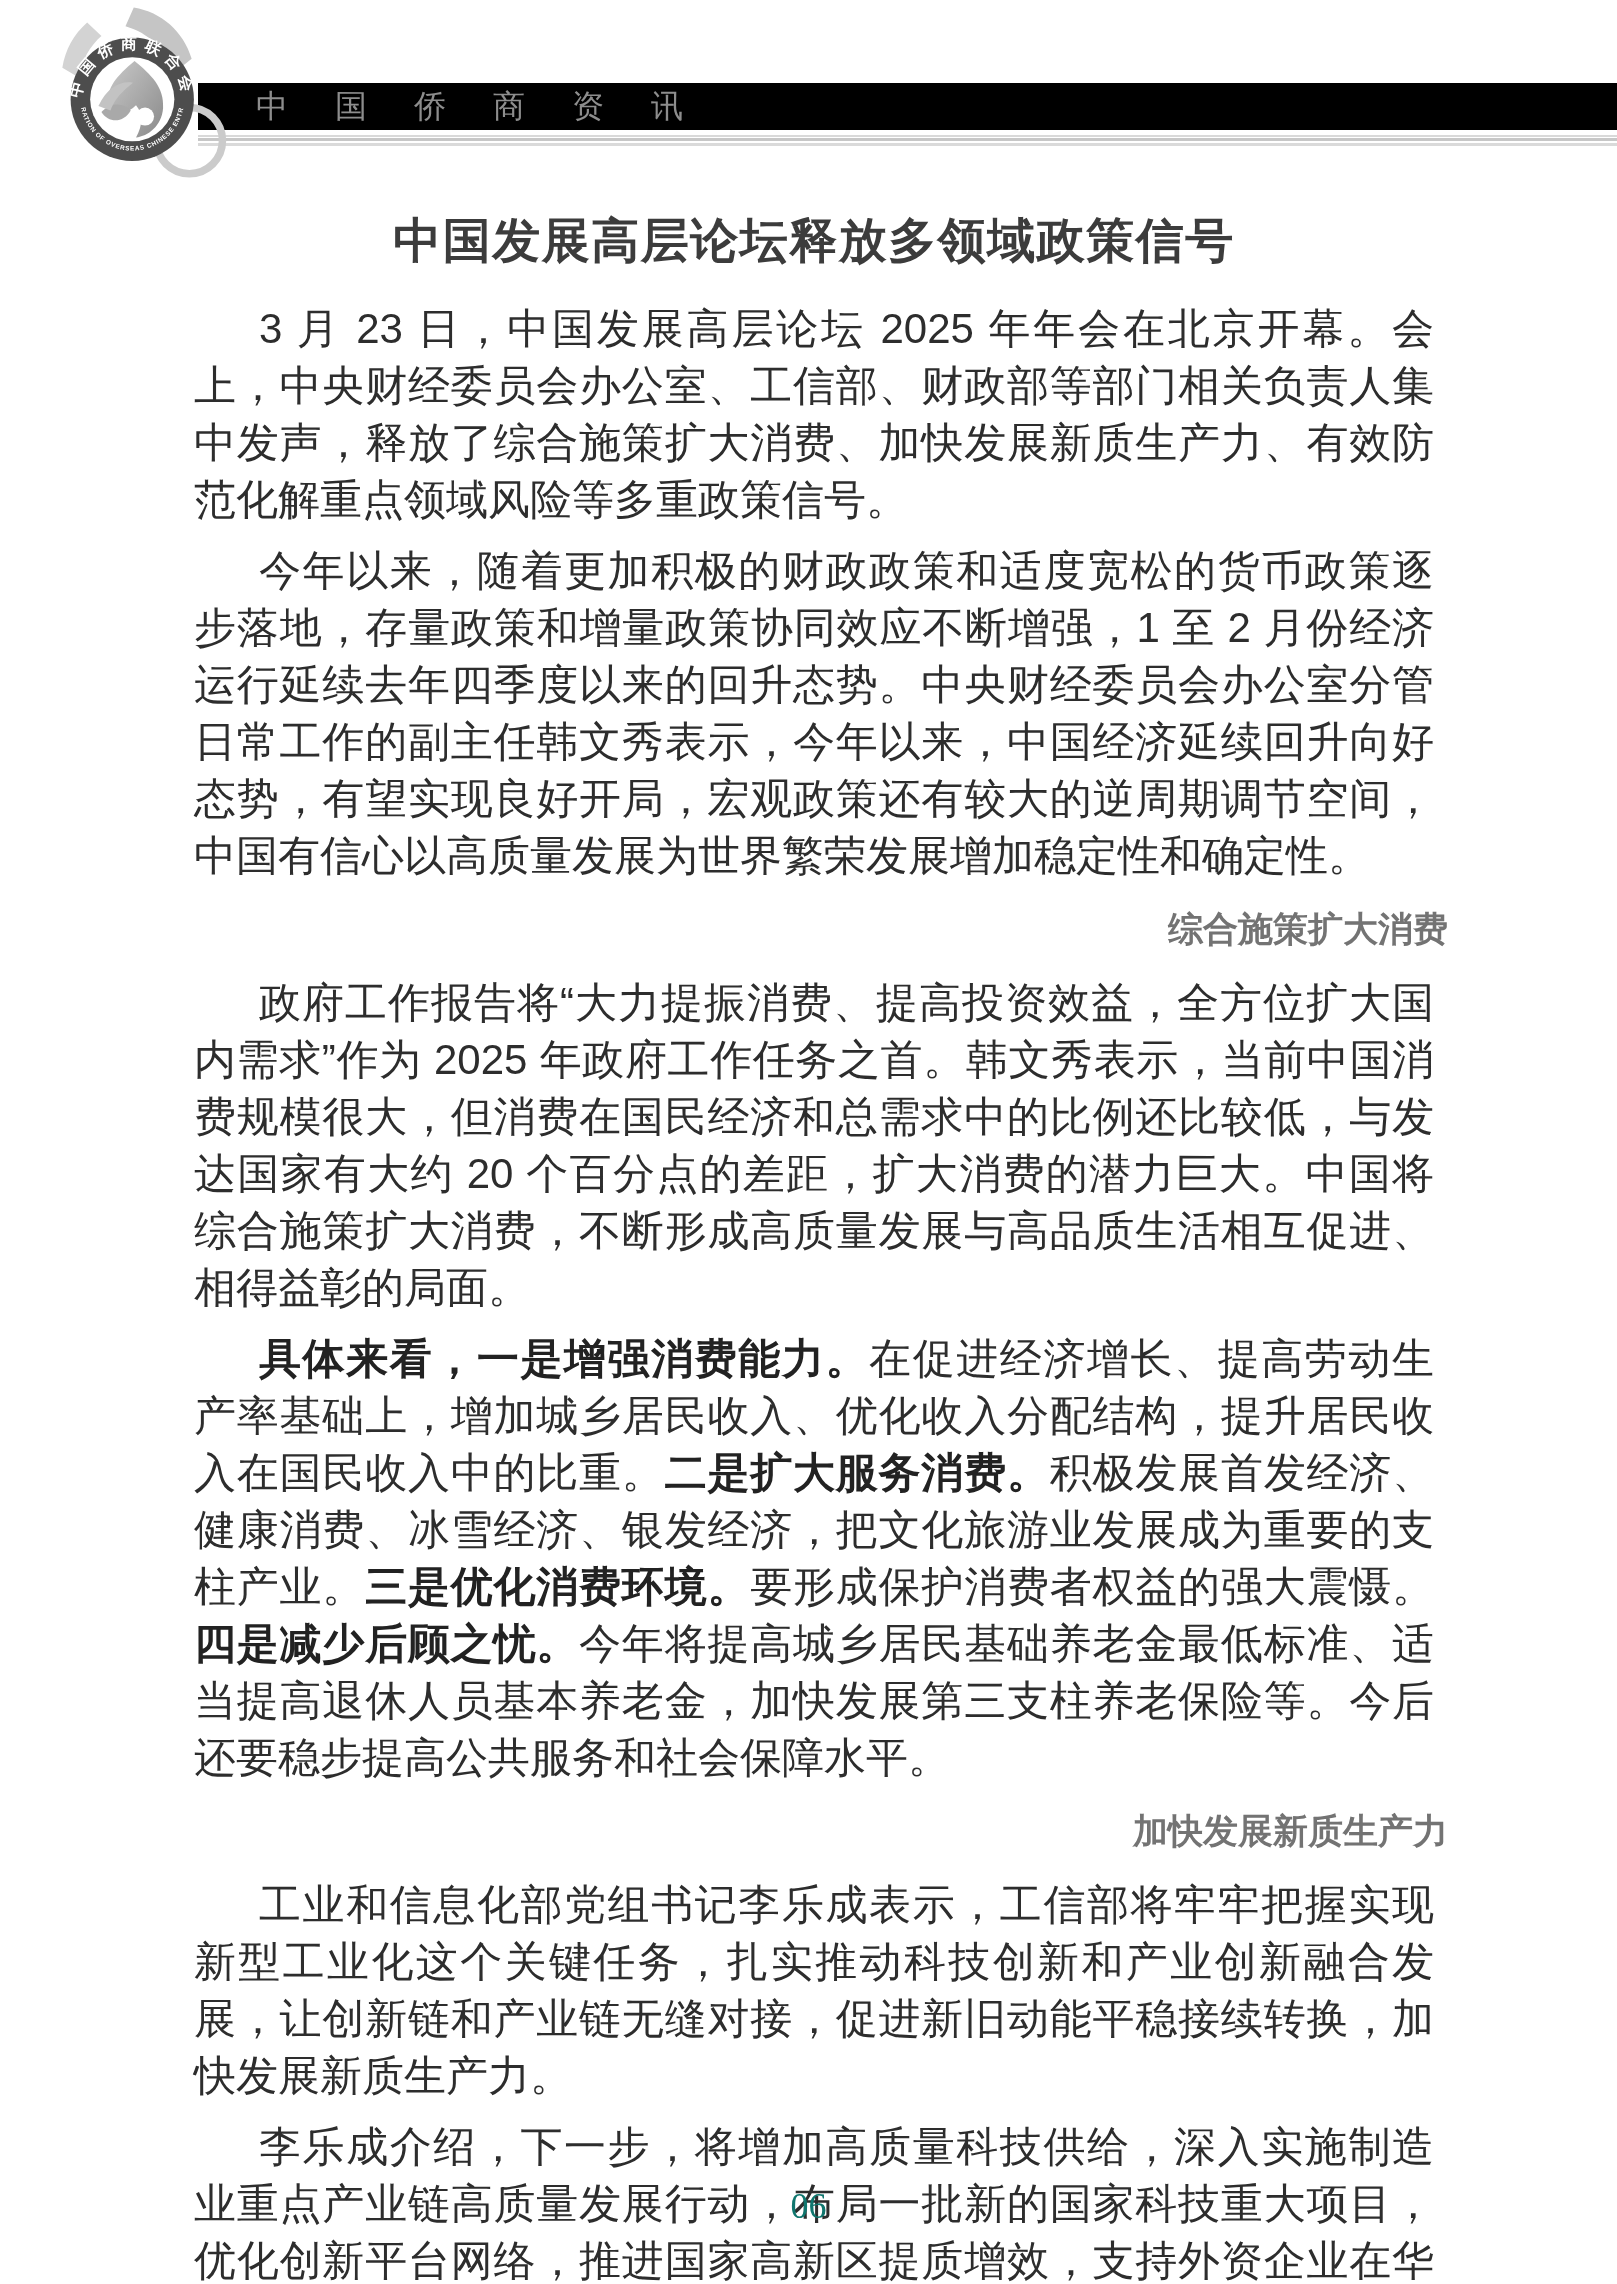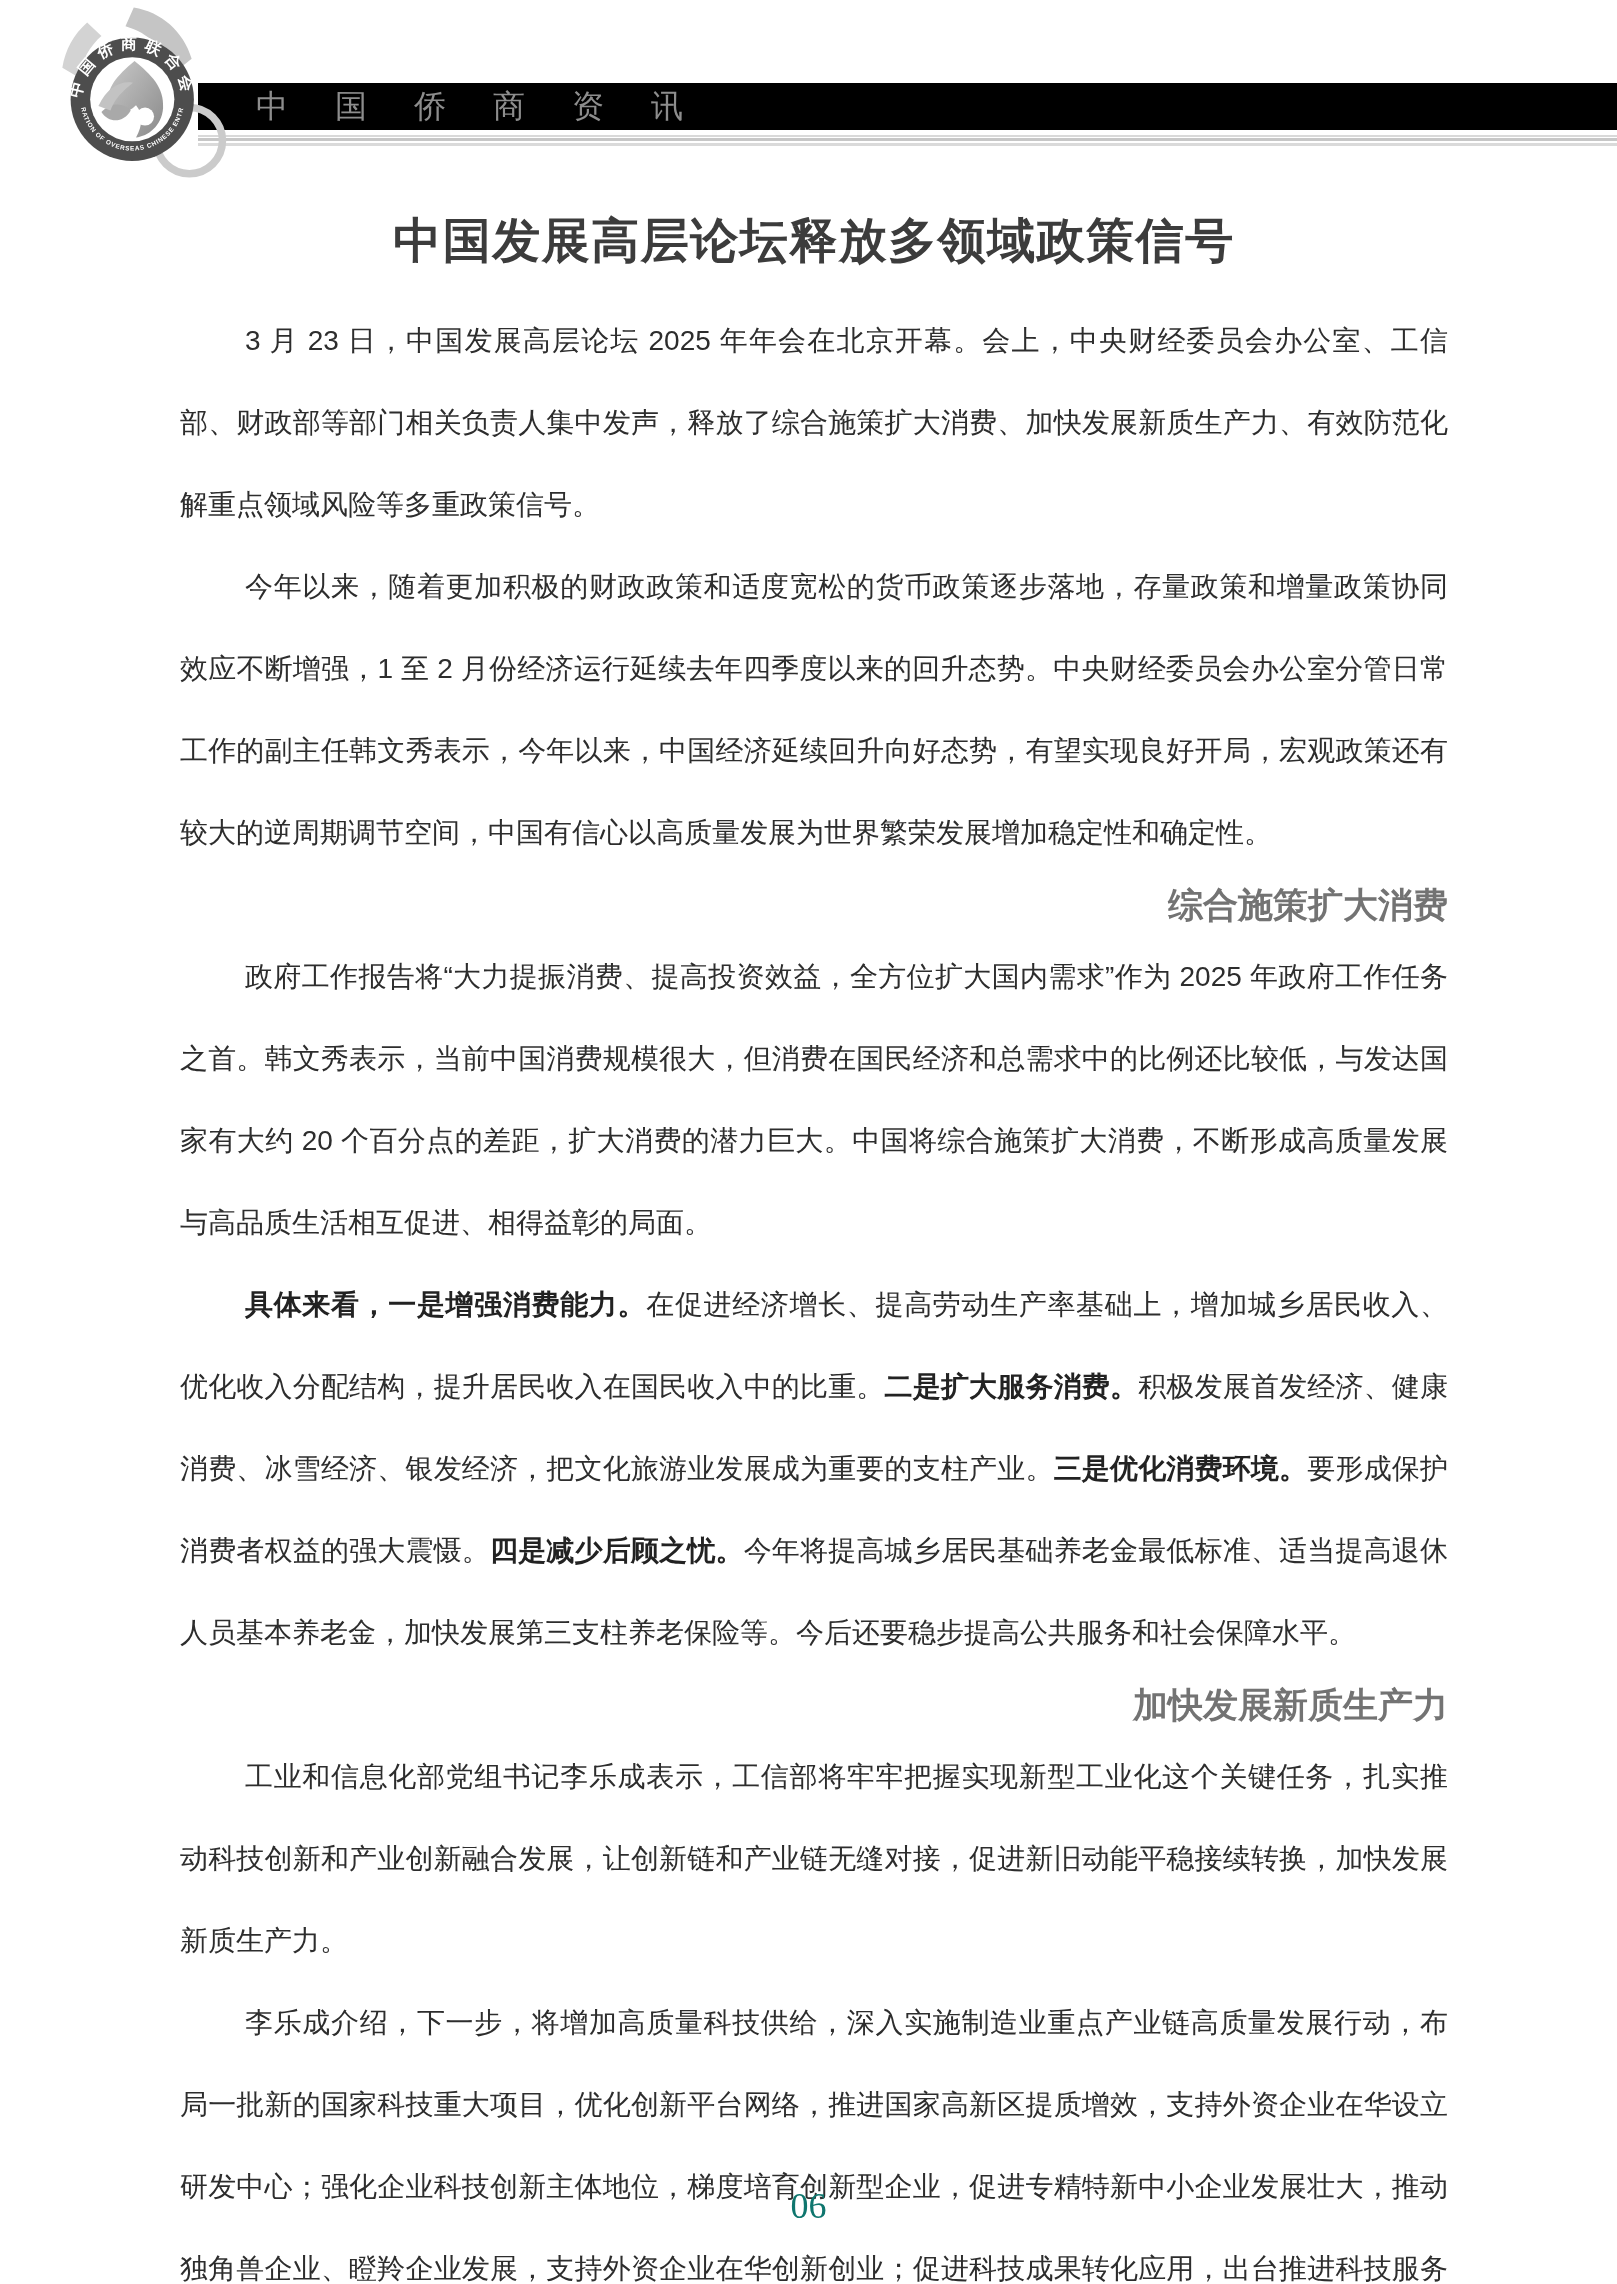--- a/index.html
+++ b/index.html
@@ -51,23 +51,23 @@
   .article-title{
     margin:0 0 22.6px 0;
     font-size:48px;
     line-height:72px;
     font-weight:700;
     letter-spacing:1.5px;
     text-align:center;
     color:#3c3c3c;
   }
   .body-p{
-    margin:0;
-    font-size:28px;
-    line-height:82px;
+    margin:14px;
+    font-size:42px;
+    line-height:57px;
     font-weight:300;
     color:#2d2d2d;
     text-align:justify;
     text-indent:65px;
   }
   .section-h{
     margin:0;
     font-size:35px;
     line-height:62px;
     font-weight:700;

